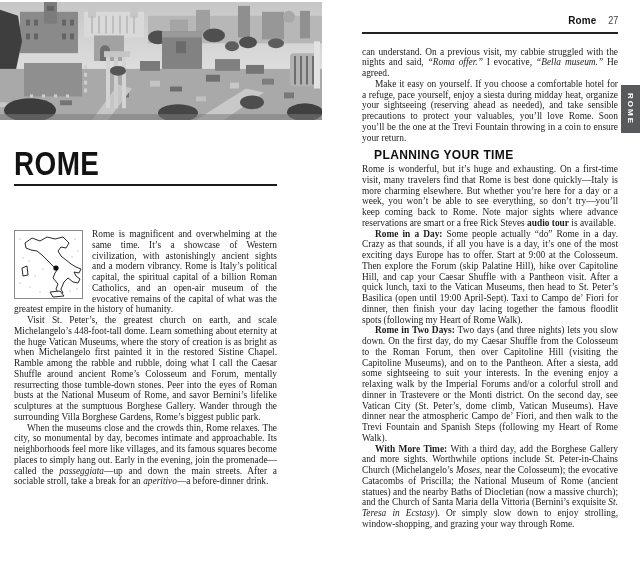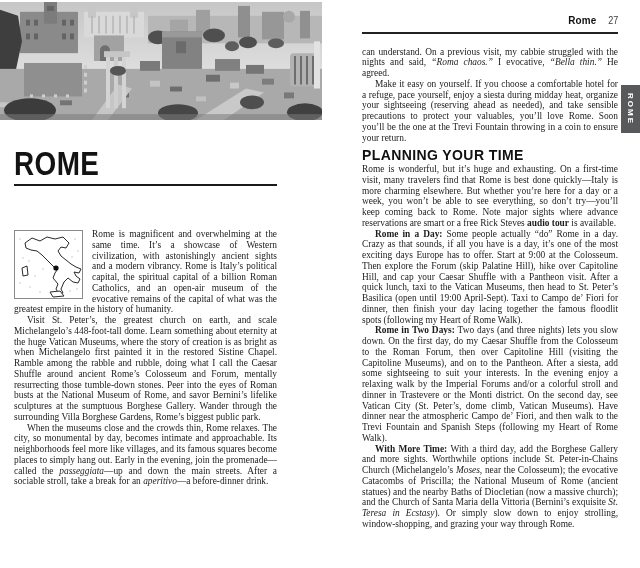--- a/index.html
+++ b/index.html
@@ -37,22 +37,22 @@
   .pg-header{
     display:flex;justify-content:flex-end;align-items:baseline;gap:9px;
     font-family:"Liberation Sans", sans-serif;height:15px;
   }
   .ph-title{font-weight:bold;font-size:11px;letter-spacing:0.2px;color:#111;
     transform:scaleX(0.9);transform-origin:right center;}
   .ph-num{font-size:11px;color:#3c3c3c;transform:scaleX(0.82);transform-origin:right center;}
   .header-rule{height:1.5px;background:#222;margin-top:3px;}
   .right-body{margin-top:13px;}
   .section-heading{
-    margin:7px 0 3px 0;font-family:"Liberation Sans", sans-serif;
-    font-weight:bold;font-size:14px;letter-spacing:0.4px;color:#101010;
+    margin:7px 0 3px 12px;font-family:"Liberation Sans", sans-serif;
+    font-weight:bold;font-size:12px;letter-spacing:0.4px;color:#101010;
   }
   
   .tab{
     position:absolute;right:0;top:85px;width:19px;height:48px;
     background:#58595b;display:flex;align-items:center;justify-content:center;
   }
   .tab span{
     writing-mode:vertical-rl;font-family:"Liberation Sans", sans-serif;
     font-weight:bold;font-size:8px;letter-spacing:2px;color:#ffffff;
   }
@@ -218,21 +218,21 @@
     </div>
   </div>
 
   <div class="right-col">
     <div class="pg-header">
       <span class="ph-title">Rome</span>
       <span class="ph-num">27</span>
     </div>
     <div class="header-rule"></div>
     <div class="right-body serif">
-      <p class="para"><span>can understand. On a previous visit, my cabbie struggled with the nights and said, </span><span class="i">“Roma chaos.”</span><span> I evocative, </span><span class="i">“Bella thin.”</span><span> He agreed.</span></p>
+      <p class="para"><span>can understand. On a previous visit, my cabbie struggled with the nights and said, </span><span class="i">“Roma offer.”</span><span> I evocative, </span><span class="i">“Bella museum.”</span><span> He agreed.</span></p>
       <p class="para ind"><span>Make it easy on yourself. If you choose a comfortable hotel for a refuge, pace yourself, enjoy a siesta during midday heat, organize your sightseeing (reserving ahead as needed), and take sensible precautions to protect your valuables, you’ll love Rome. Soon you’ll be the one at the Trevi Fountain throwing in a coin to ensure your return.</span></p>
       <h2 class="section-heading">PLANNING YOUR TIME</h2>
       <p class="para"><span>Rome is wonderful, but it’s huge and exhausting. On a first-time visit, many travelers find that Rome is best done quickly—Italy is more charming elsewhere. But whether you’re here for a day or a week, you won’t be able to see everything, so don’t try—you’ll keep coming back to Rome. Note major sights where advance reservations are smart or a free Rick Steves </span><span class="b">audio tour</span><span> is available.</span></p>
       <p class="para ind"><span class="b">Rome in a Day:</span><span> Some people actually “do” Rome in a day. Crazy as that sounds, if all you have is a day, it’s one of the most exciting days Europe has to offer. Start at 9:00 at the Colosseum. Then explore the Forum (skip Palatine Hill), hike over Capitoline Hill, and cap your Caesar Shuffle with a Pantheon visit. After a quick lunch, taxi to the Vatican Museums, then head to St. Peter’s Basilica (open until 19:00 April-Sept). Taxi to Campo de’ Fiori for dinner, then finish your day lacing together the famous floodlit spots (following my Heart of Rome Walk).</span></p>
       <p class="para ind"><span class="b">Rome in Two Days:</span><span> Two days (and three nights) lets you slow down. On the first day, do my Caesar Shuffle from the Colosseum to the Roman Forum, then over Capitoline Hill (visiting the Capitoline Museums), and on to the Pantheon. After a siesta, add some sightseeing to suit your interests. In the evening enjoy a relaxing walk by the Imperial Forums and/or a colorful stroll and dinner in Trastevere or the Monti district. On the second day, see Vatican City (St. Peter’s, dome climb, Vatican Museums). Have dinner near the atmospheric Campo de’ Fiori, and then walk to the Trevi Fountain and Spanish Steps (following my Heart of Rome Walk).</span></p>
       <p class="para ind"><span class="b">With More Time:</span><span> With a third day, add the Borghese Gallery and more sights. Worthwhile options include St. Peter-in-Chains Church (Michelangelo’s </span><span class="i">Moses</span><span>, near the Colosseum); the evocative Catacombs of Priscilla; the National Museum of Rome (ancient statues) and the nearby Baths of Diocletian (now a massive church); and the Church of Santa Maria della Vittoria (Bernini’s exquisite </span><span class="i">St. Teresa in Ecstasy</span><span>). Or simply slow down to enjoy strolling, window-shopping, and grazing your way through Rome.</span></p>
     </div>
   </div>
 
   <div class="tab" style="background: rgb(88, 89, 91);">

